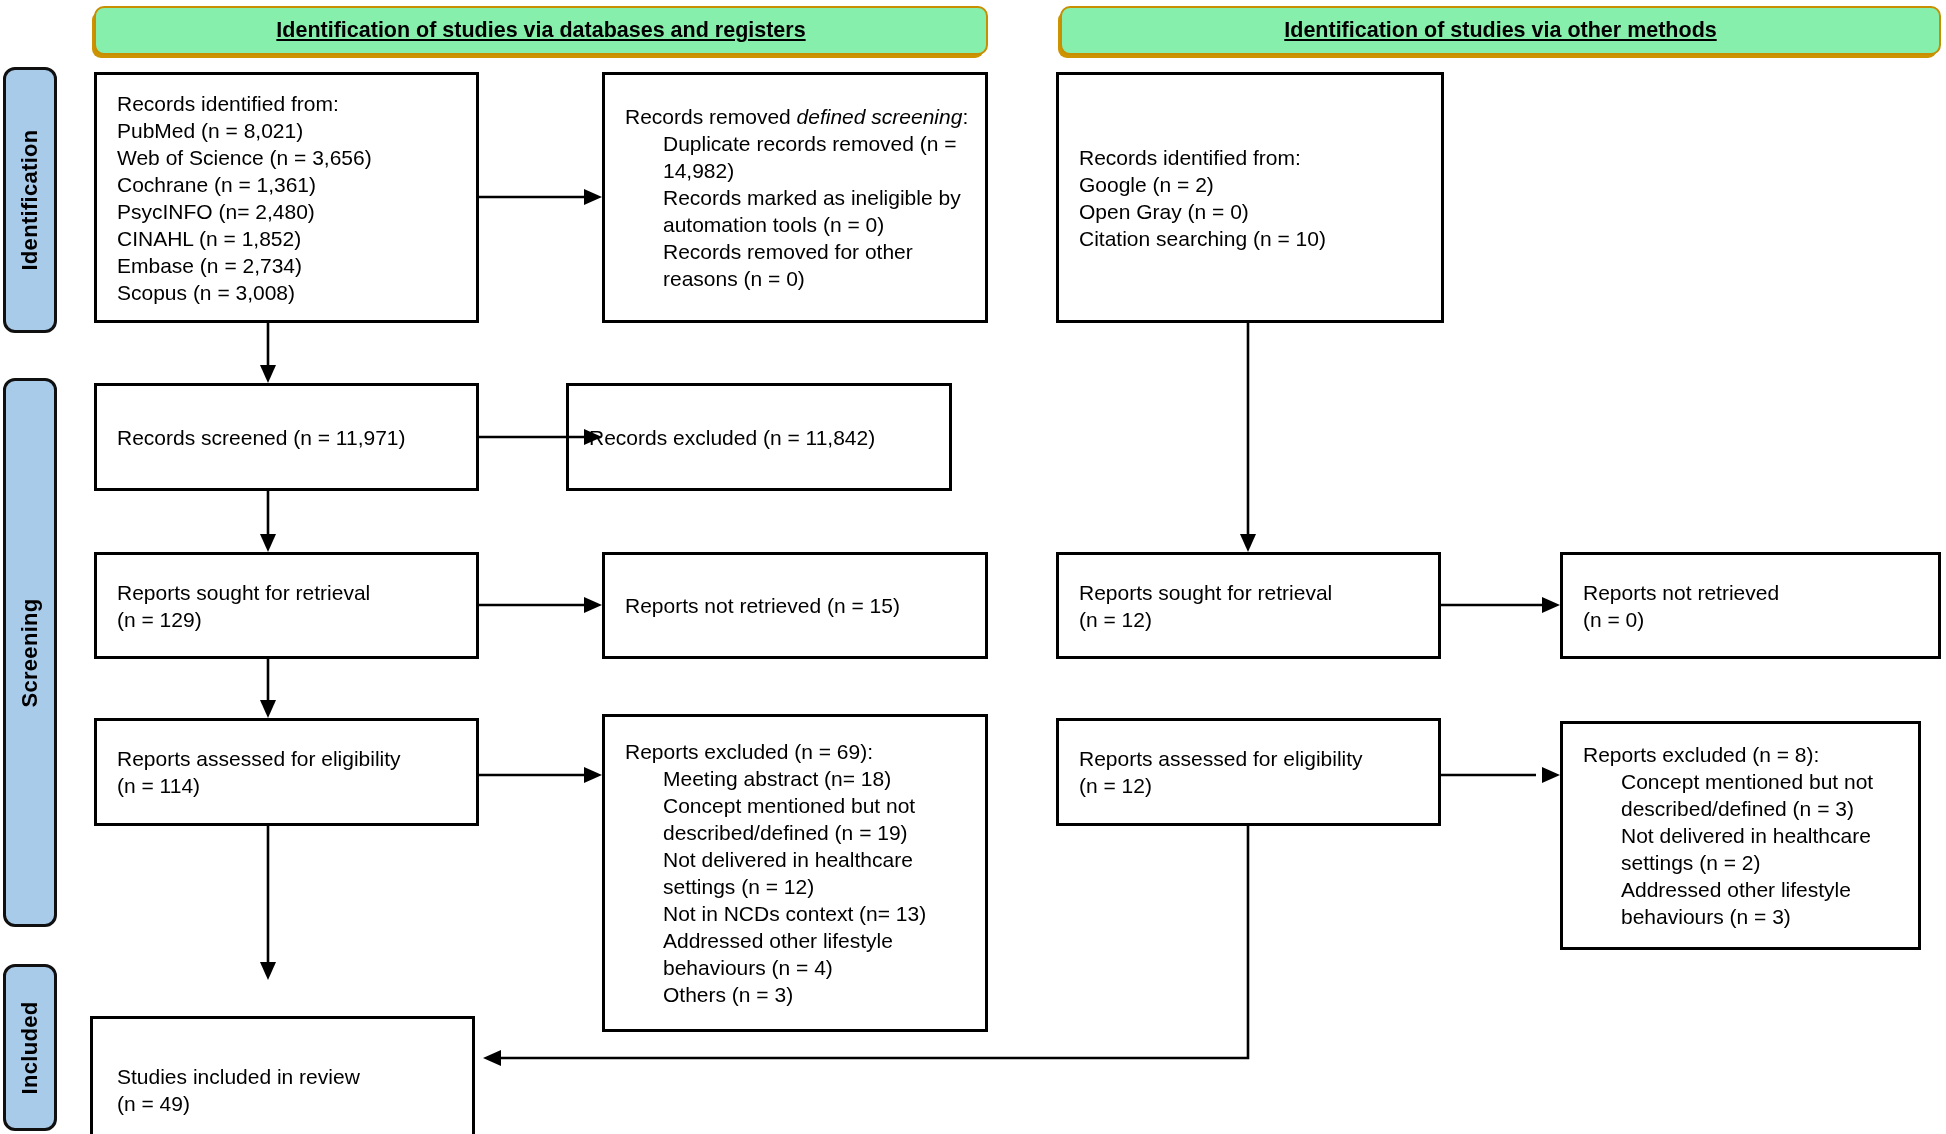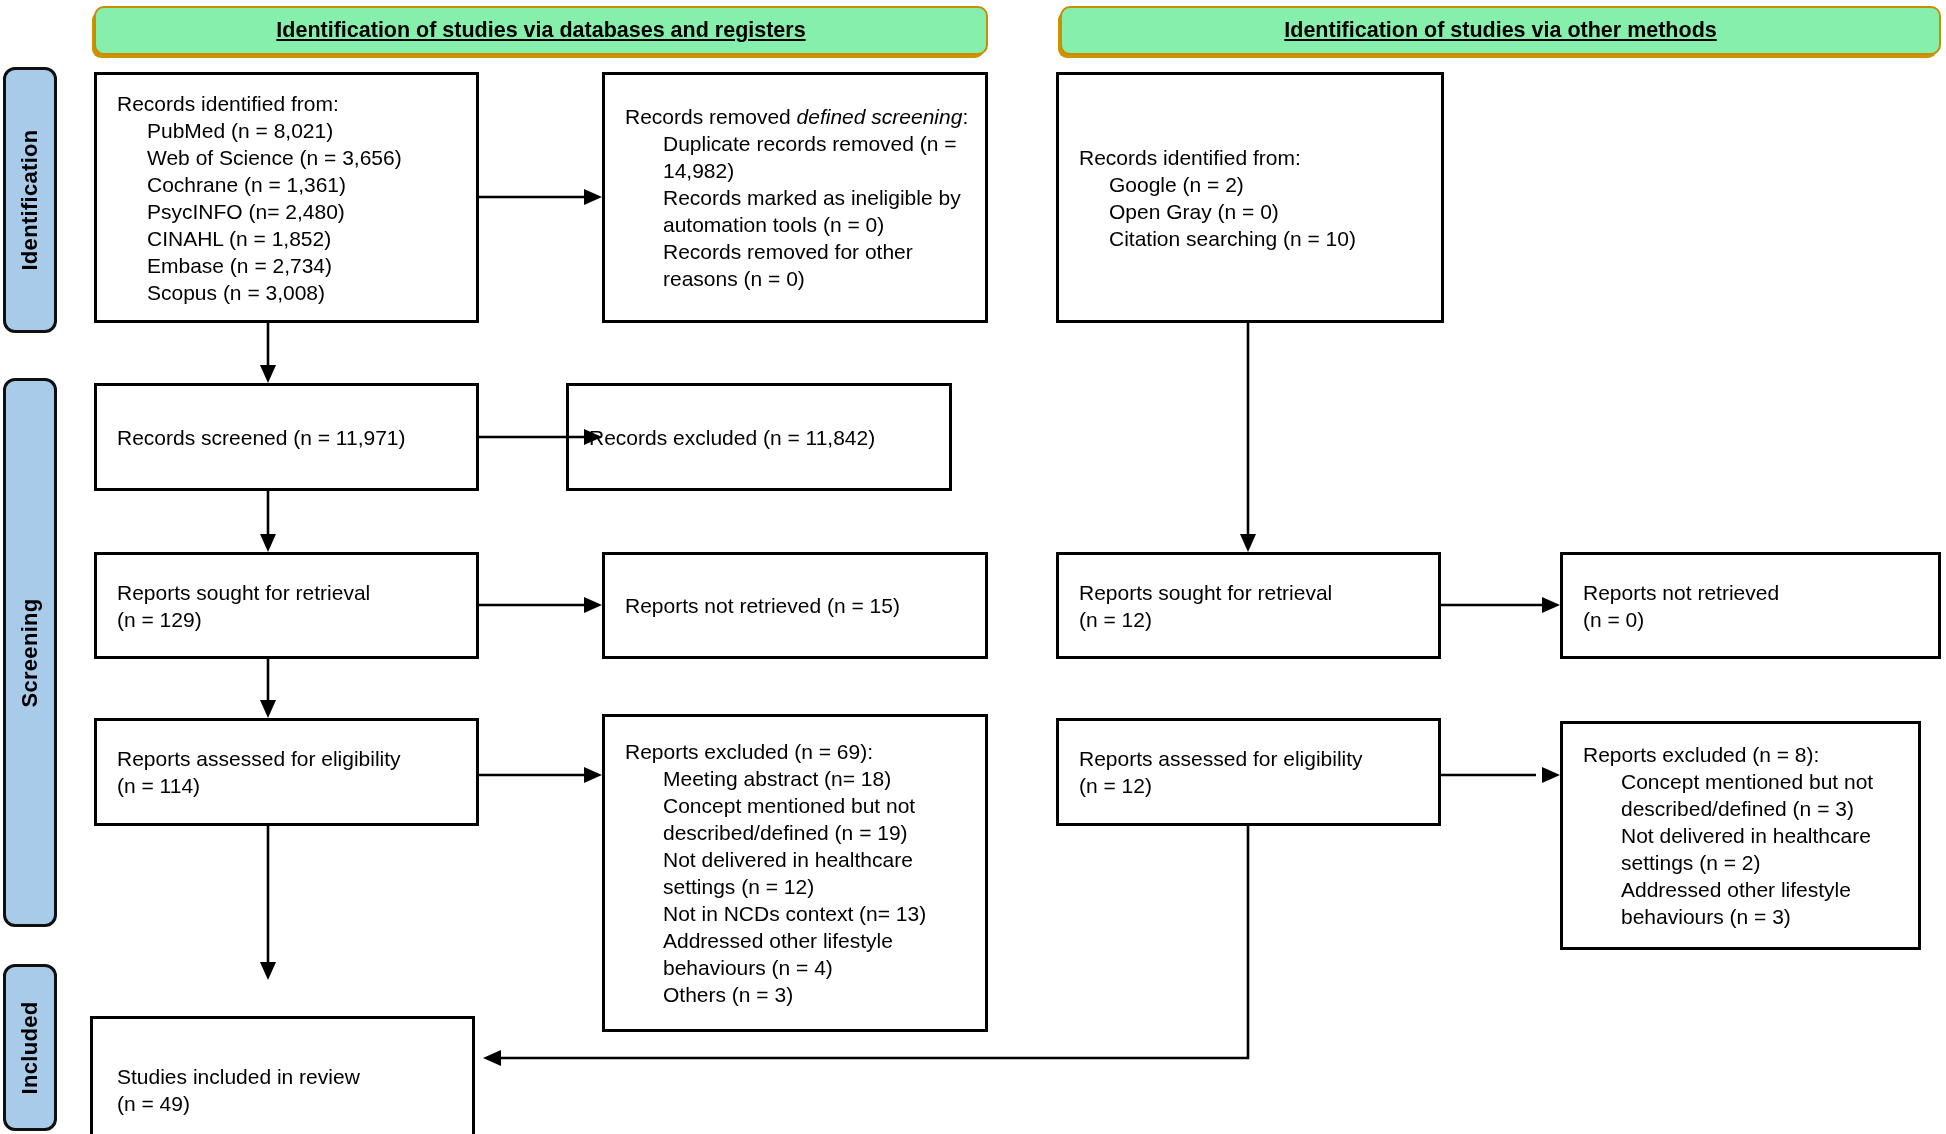--- a/index.html
+++ b/index.html
@@ -24,21 +24,21 @@
     transform:rotate(-90deg);white-space:nowrap;
     font-weight:bold;font-size:22px;letter-spacing:.3px;
   }
   .box{
     position:absolute;box-sizing:border-box;background:#fff;
     border:3px solid #000;
     display:flex;flex-direction:column;justify-content:center;
     font-size:21px;line-height:27px;
     padding:10px 14px 10px 20px;
   }
-  .box .indent{margin-left:30px;}
+  .box .indent{}
   .box .indent-lg{margin-left:38px;}
   .it{font-style:italic;}
   svg.arrows{position:absolute;left:0;top:0;pointer-events:none;}
   svg.arrows line, svg.arrows polyline{stroke:#000;stroke-width:2.6;fill:none;}
   svg.arrows polygon{fill:#000;stroke:none;}
 </style>
 </head>
 <body>
 
 <div class="banner" style="left:94px;top:6px;width:894px;height:49px;">Identification of studies via databases and registers</div>

